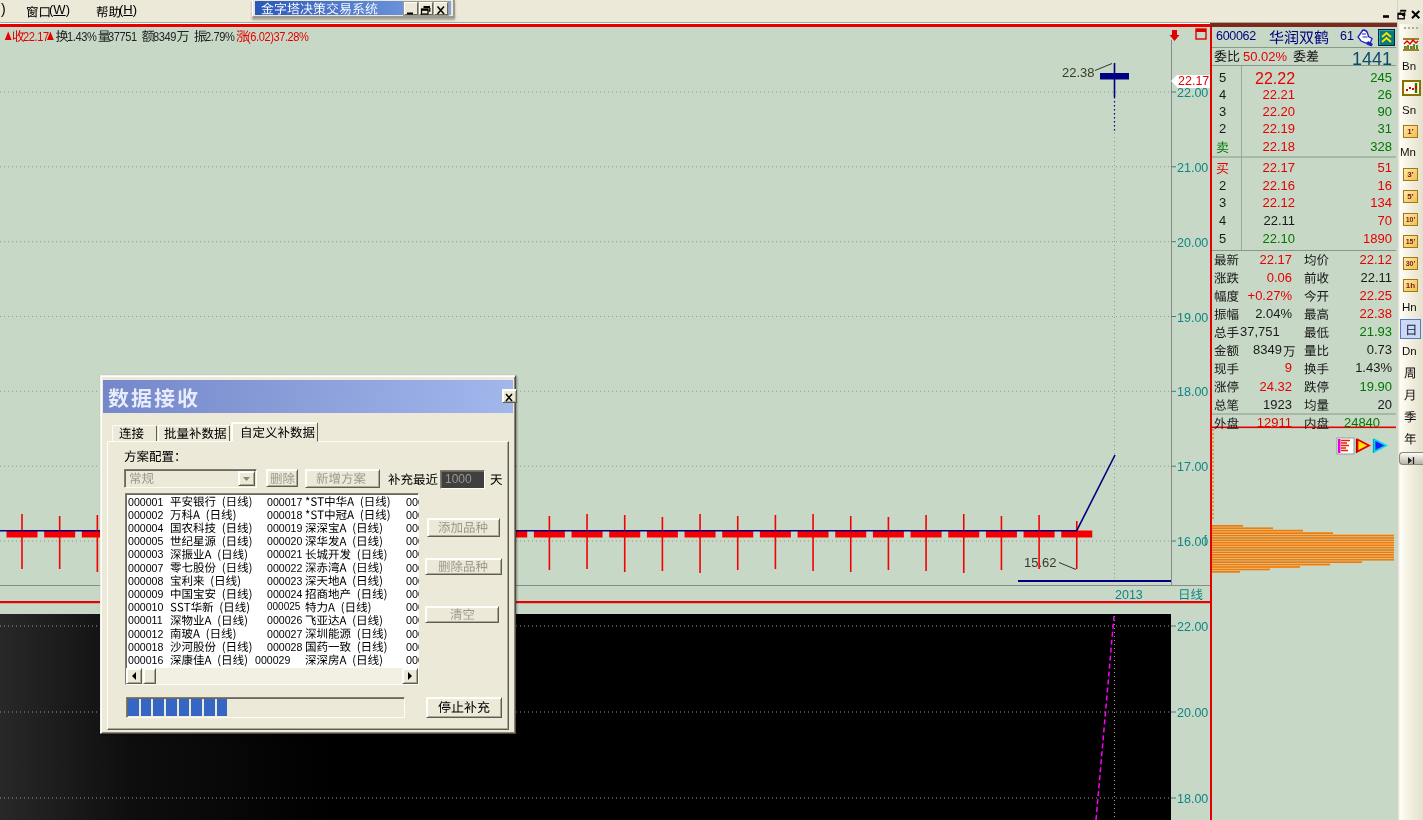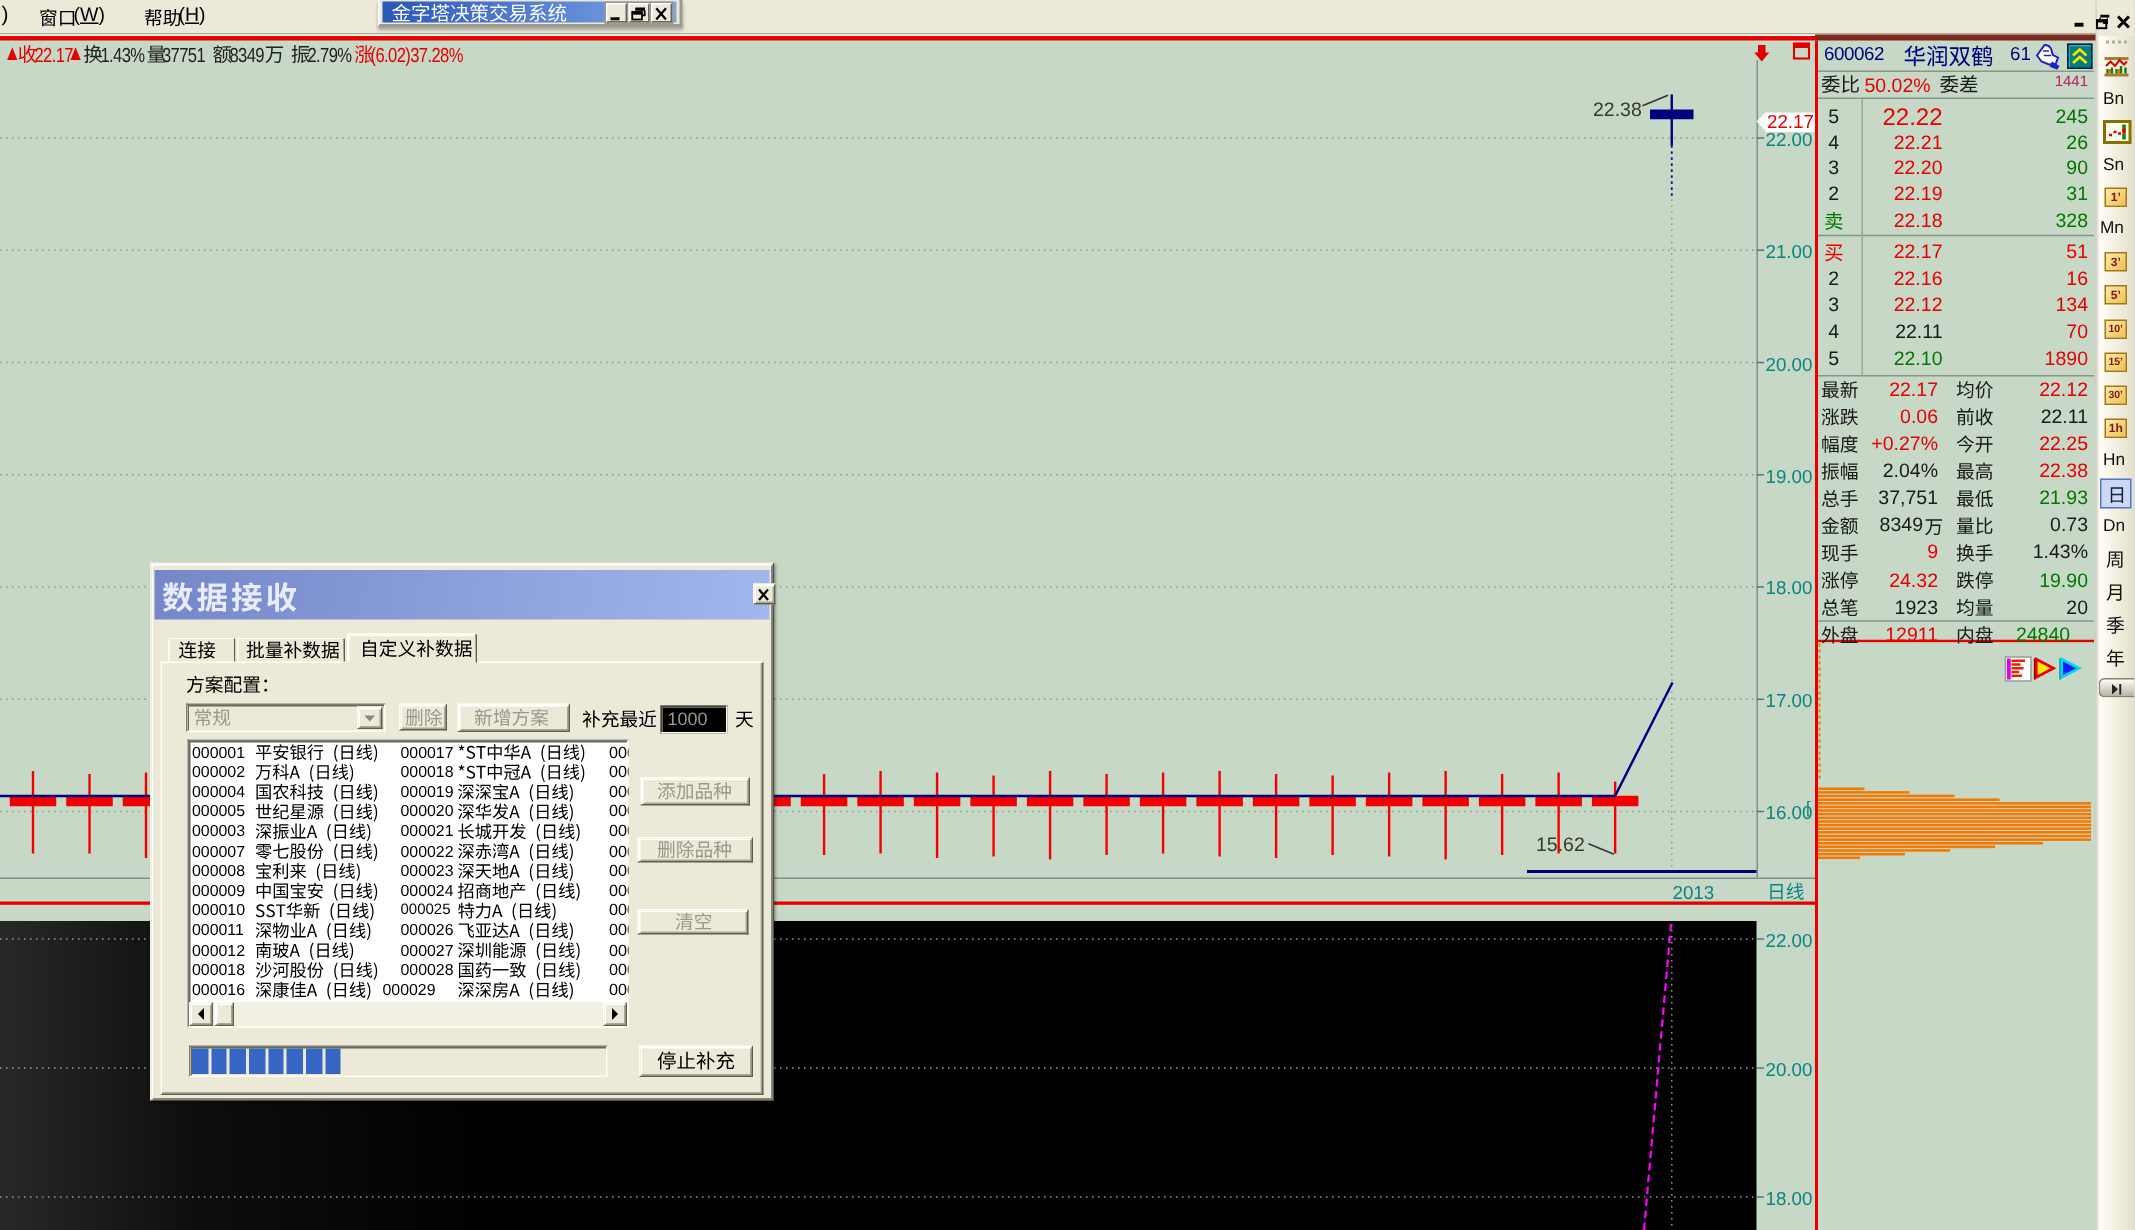--- a/index.html
+++ b/index.html
@@ -170,21 +170,21 @@
     <div style="position:absolute;left:1204px;top:534px;width:8px;height:12px;z-index:5;font-size:11px;color:#0e8585">[</div>
     <div style="position:absolute;left:1177px;top:621px;width:32px;height:13px;z-index:5;font-size:12.5px;color:#0e8585">22.00</div>
     <div style="position:absolute;left:1177px;top:707px;width:32px;height:13px;z-index:5;font-size:12.5px;color:#0e8585">20.00</div>
     <div style="position:absolute;left:1177px;top:793px;width:32px;height:13px;z-index:5;font-size:12.5px;color:#0e8585">18.00</div>
     <div style="position:absolute;left:1216px;top:30px;width:40px;height:14.5px;z-index:5;font-size:12.5px;color:#000080;text-align:left;letter-spacing:-0.3px">600062</div>
     <div style="position:absolute;left:1340px;top:30px;width:20px;height:14.5px;z-index:5;font-size:12.5px;color:#000080;text-align:left">61</div>
     <div style="position:absolute;left:1378px;top:29px;width:17px;height:17px;z-index:5;background:#067d7d;border:1px solid #024;box-shadow:inset 1px 1px 0 #3aa"><svg width="15" height="15">
         <path d="M3 7l4.5-4 4.5 4M3 12l4.5-4 4.5 4" stroke="#ffe400" stroke-width="1.8" fill="none"></path>
       </svg></div>
     <div style="position:absolute;left:1243px;top:50px;width:48px;height:15px;z-index:5;font-size:13px;color:#e60000;text-align:left">50.02%</div>
-    <div style="position:absolute;left:1340px;top:50px;width:52px;height:15px;z-index:5;font-size:10px;color:#be185d;text-align:right">1441</div>
+    <div style="position:absolute;left:1340px;top:50px;width:52px;height:15px;z-index:5;font-size:18px;color:#0c4a6e;text-align:right">1441</div>
     <div style="position:absolute;left:1216px;top:70.5px;width:13px;height:15px;z-index:5;font-size:13px;color:#1a1a1a;text-align:center">5</div>
     <div style="position:absolute;left:1255px;top:70.5px;width:40px;height:15px;z-index:5;font-size:16px;color:#e60000;text-align:right">22.22</div>
     <div style="position:absolute;left:1330px;top:70.5px;width:62px;height:15px;z-index:5;font-size:13px;color:#007800;text-align:right">245</div>
     <div style="position:absolute;left:1216px;top:87.8px;width:13px;height:15px;z-index:5;font-size:13px;color:#1a1a1a;text-align:center">4</div>
     <div style="position:absolute;left:1255px;top:87.8px;width:40px;height:15px;z-index:5;font-size:13px;color:#e60000;text-align:right">22.21</div>
     <div style="position:absolute;left:1330px;top:87.8px;width:62px;height:15px;z-index:5;font-size:13px;color:#007800;text-align:right">26</div>
     <div style="position:absolute;left:1216px;top:105.1px;width:13px;height:15px;z-index:5;font-size:13px;color:#1a1a1a;text-align:center">3</div>
     <div style="position:absolute;left:1255px;top:105.1px;width:40px;height:15px;z-index:5;font-size:13px;color:#e60000;text-align:right">22.20</div>
     <div style="position:absolute;left:1330px;top:105.1px;width:62px;height:15px;z-index:5;font-size:13px;color:#007800;text-align:right">90</div>
     <div style="position:absolute;left:1216px;top:122.4px;width:13px;height:15px;z-index:5;font-size:13px;color:#1a1a1a;text-align:center">2</div>
@@ -207,21 +207,21 @@
     <div style="position:absolute;left:1255px;top:232.2px;width:40px;height:15px;z-index:5;font-size:13px;color:#007800;text-align:right">22.10</div>
     <div style="position:absolute;left:1330px;top:232.2px;width:62px;height:15px;z-index:5;font-size:13px;color:#e60000;text-align:right">1890</div>
     <div style="position:absolute;left:1240px;top:252.5px;width:52px;height:15px;z-index:5;font-size:13px;color:#e60000;text-align:right">22.17</div>
     <div style="position:absolute;left:1332px;top:252.5px;width:60px;height:15px;z-index:5;font-size:13px;color:#e60000;text-align:right">22.12</div>
     <div style="position:absolute;left:1240px;top:270.65px;width:52px;height:15px;z-index:5;font-size:13px;color:#e60000;text-align:right">0.06</div>
     <div style="position:absolute;left:1332px;top:270.65px;width:60px;height:15px;z-index:5;font-size:13px;color:#1a1a1a;text-align:right">22.11</div>
     <div style="position:absolute;left:1240px;top:288.8px;width:52px;height:15px;z-index:5;font-size:13px;color:#e60000;text-align:right">+0.27%</div>
     <div style="position:absolute;left:1332px;top:288.8px;width:60px;height:15px;z-index:5;font-size:13px;color:#e60000;text-align:right">22.25</div>
     <div style="position:absolute;left:1240px;top:306.95px;width:52px;height:15px;z-index:5;font-size:13px;color:#1a1a1a;text-align:right">2.04%</div>
     <div style="position:absolute;left:1332px;top:306.95px;width:60px;height:15px;z-index:5;font-size:13px;color:#e60000;text-align:right">22.38</div>
-    <div style="position:absolute;left:1240px;top:325.1px;width:52px;height:15px;z-index:5;font-size:13px;color:#1a1a1a;text-align:right">37,751</div>
+    <div style="position:absolute;left:1240px;top:325.1px;width:52px;height:15px;z-index:5;font-size:13px;color:#1a1a1a;text-align:left">37,751</div>
     <div style="position:absolute;left:1332px;top:325.1px;width:60px;height:15px;z-index:5;font-size:13px;color:#007800;text-align:right">21.93</div>
     <div style="position:absolute;left:1240px;top:343.25px;width:42px;height:15px;z-index:5;font-size:13px;color:#1a1a1a;text-align:right">8349</div>
     <div style="position:absolute;left:1332px;top:343.25px;width:60px;height:15px;z-index:5;font-size:13px;color:#1a1a1a;text-align:right">0.73</div>
     <div style="position:absolute;left:1240px;top:361.4px;width:52px;height:15px;z-index:5;font-size:13px;color:#e60000;text-align:right">9</div>
     <div style="position:absolute;left:1332px;top:361.4px;width:60px;height:15px;z-index:5;font-size:13px;color:#1a1a1a;text-align:right">1.43%</div>
     <div style="position:absolute;left:1240px;top:379.55px;width:52px;height:15px;z-index:5;font-size:13px;color:#e60000;text-align:right">24.32</div>
     <div style="position:absolute;left:1332px;top:379.55px;width:60px;height:15px;z-index:5;font-size:13px;color:#007800;text-align:right">19.90</div>
     <div style="position:absolute;left:1240px;top:397.7px;width:52px;height:15px;z-index:5;font-size:13px;color:#1a1a1a;text-align:right">1923</div>
     <div style="position:absolute;left:1332px;top:397.7px;width:60px;height:15px;z-index:5;font-size:13px;color:#1a1a1a;text-align:right">20</div>
     <div style="position:absolute;left:1240px;top:416px;width:52px;height:15px;z-index:5;font-size:13px;color:#e60000;text-align:right">12911</div>
@@ -255,21 +255,21 @@
     <div style="position:absolute;left:112px;top:425px;width:45px;height:17px;z-index:12;background:#ece9d8;border:1px solid;border-color:#fffef4 #5f5c50 #ece9d8 #fffef4;border-radius:2px 2px 0 0"></div>
     <div style="position:absolute;left:158px;top:425px;width:72px;height:17px;z-index:12;background:#ece9d8;border:1px solid;border-color:#fffef4 #5f5c50 #ece9d8 #fffef4;border-radius:2px 2px 0 0"></div>
     <div style="position:absolute;left:231px;top:422px;width:87px;height:20px;z-index:13;background:#ece9d8;border:1px solid;border-color:#fffef4 #5f5c50 #ece9d8 #fffef4;border-radius:2px 2px 0 0;box-shadow:inset 1px 1px 0 #fff"></div>
     <div style="position:absolute;left:107px;top:441px;width:402px;height:289px;z-index:12;border:1px solid;border-color:#fffef4 #5f5c50 #5f5c50 #fffef4;box-shadow:inset -1px -1px 0 #aca899"></div>
     <div style="position:absolute;left:124px;top:469px;width:133px;height:19px;z-index:12;border:1px solid;border-color:#807d70 #fffef4 #fffef4 #807d70;box-shadow:inset 1px 1px 0 #6a675c;background:#ece9d8"></div>
     <div style="position:absolute;left:238px;top:471px;width:17px;height:15px;z-index:13;background:#ece9d8;border:1px solid;border-color:#fffef4 #5f5c50 #5f5c50 #fffef4;box-shadow:inset 1px 1px 0 #fff,inset -1px -1px 0 #aca899"><svg width="15" height="13">
         <path d="M4 5l3.5 4L11 5z" fill="#8a877c"></path>
       </svg></div>
     <div style="position:absolute;left:266px;top:469px;width:32px;height:18px;z-index:12;background:#ece9d8;border:1px solid;border-color:#fffef4 #5f5c50 #5f5c50 #fffef4;box-shadow:inset 1px 1px 0 #fff,inset -1px -1px 0 #aca899"></div>
     <div style="position:absolute;left:305px;top:469px;width:75px;height:19px;z-index:12;background:#ece9d8;border:1px solid;border-color:#fffef4 #5f5c50 #5f5c50 #fffef4;box-shadow:inset 1px 1px 0 #fff,inset -1px -1px 0 #aca899"></div>
-    <div style="position:absolute;left:440px;top:470px;width:45px;height:19px;z-index:12;border:1px solid;border-color:#807d70 #fffef4 #fffef4 #807d70;box-shadow:inset 1px 1px 0 #6a675c;background:#000000;font-size:12px;color:#9a978c;padding:2px 0 0 4px">1000</div>
+    <div style="position:absolute;left:440px;top:470px;width:45px;height:19px;z-index:12;border:1px solid;border-color:#807d70 #fffef4 #fffef4 #807d70;box-shadow:inset 1px 1px 0 #6a675c;background:#404040;font-size:12px;color:#9a978c;padding:2px 0 0 4px">1000</div>
     <div style="position:absolute;left:125px;top:493px;width:294px;height:192px;z-index:12;border:1px solid;border-color:#807d70 #fffef4 #fffef4 #807d70;box-shadow:inset 1px 1px 0 #6a675c;background:#fff"></div>
     <div style="position:absolute;left:128px;top:496.5px;width:40px;height:12px;z-index:13;font-size:10.6px;color:#000">000001</div>
     <div style="position:absolute;left:267px;top:496.5px;width:40px;height:12px;z-index:13;font-size:10.6px;color:#000">000017</div>
     <div style="position:absolute;left:406px;top:496.5px;width:13px;height:12px;z-index:13;font-size:10.8px;color:#000;overflow:hidden">000</div>
     <div style="position:absolute;left:128px;top:509.7px;width:40px;height:12px;z-index:13;font-size:10.6px;color:#000">000002</div>
     <div style="position:absolute;left:267px;top:509.7px;width:40px;height:12px;z-index:13;font-size:10.6px;color:#000">000018</div>
     <div style="position:absolute;left:406px;top:509.7px;width:13px;height:12px;z-index:13;font-size:10.8px;color:#000;overflow:hidden">000</div>
     <div style="position:absolute;left:128px;top:522.9px;width:40px;height:12px;z-index:13;font-size:10.6px;color:#000">000004</div>
     <div style="position:absolute;left:267px;top:522.9px;width:40px;height:12px;z-index:13;font-size:10.6px;color:#000">000019</div>
     <div style="position:absolute;left:406px;top:522.9px;width:13px;height:12px;z-index:13;font-size:10.8px;color:#000;overflow:hidden">000</div>

